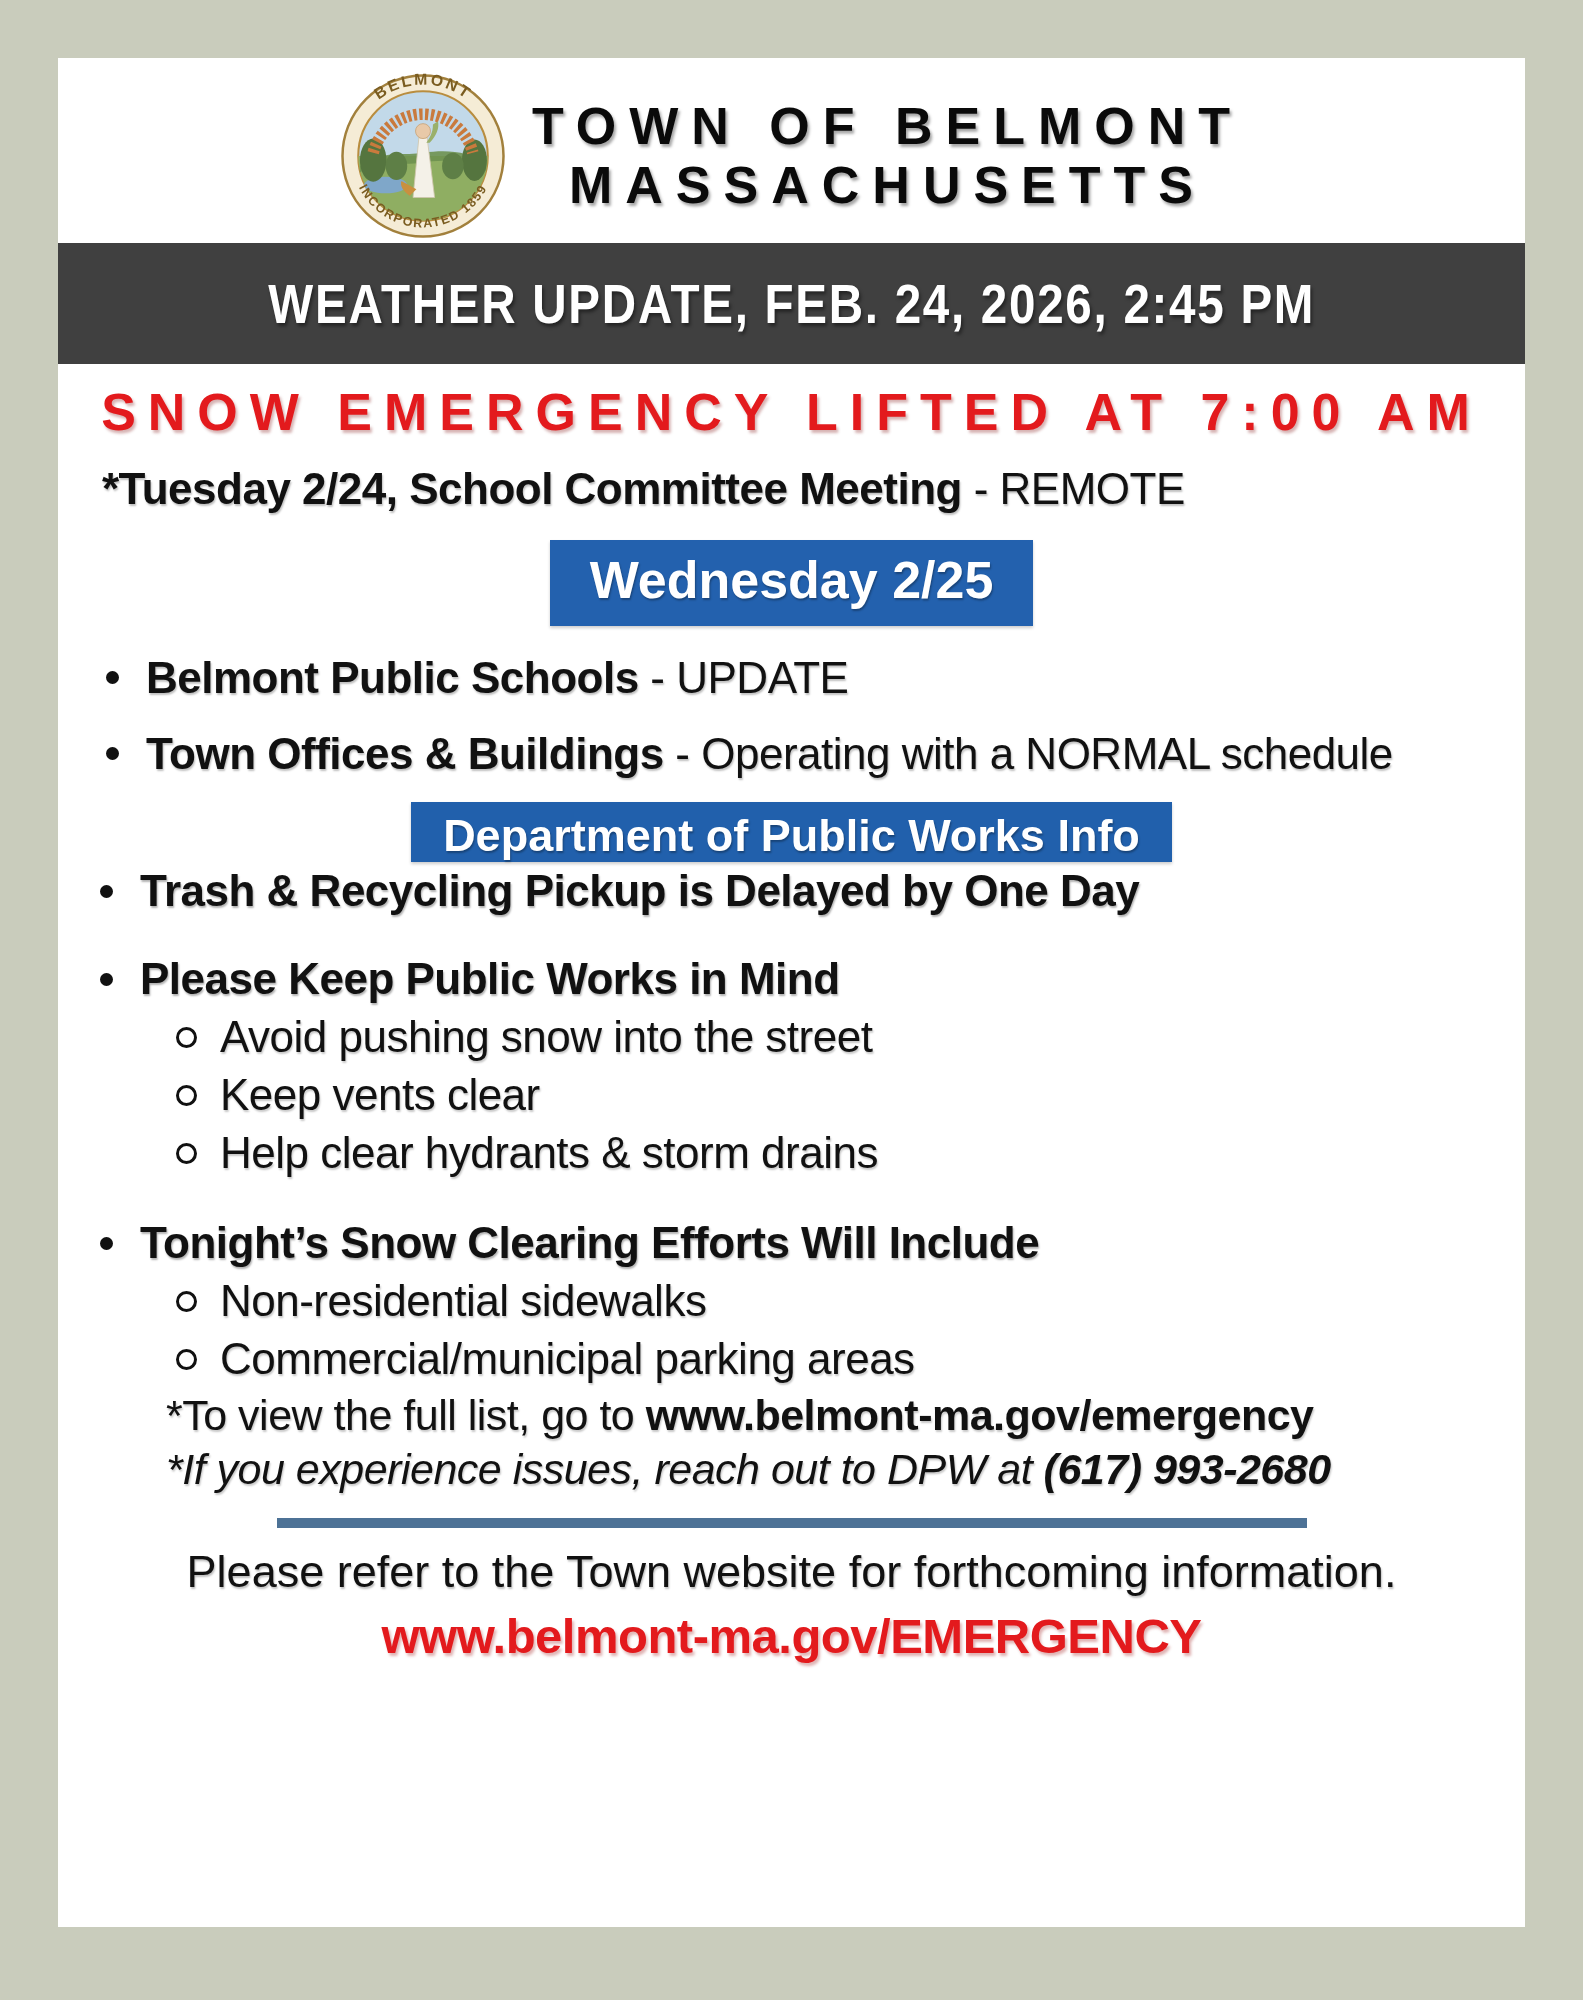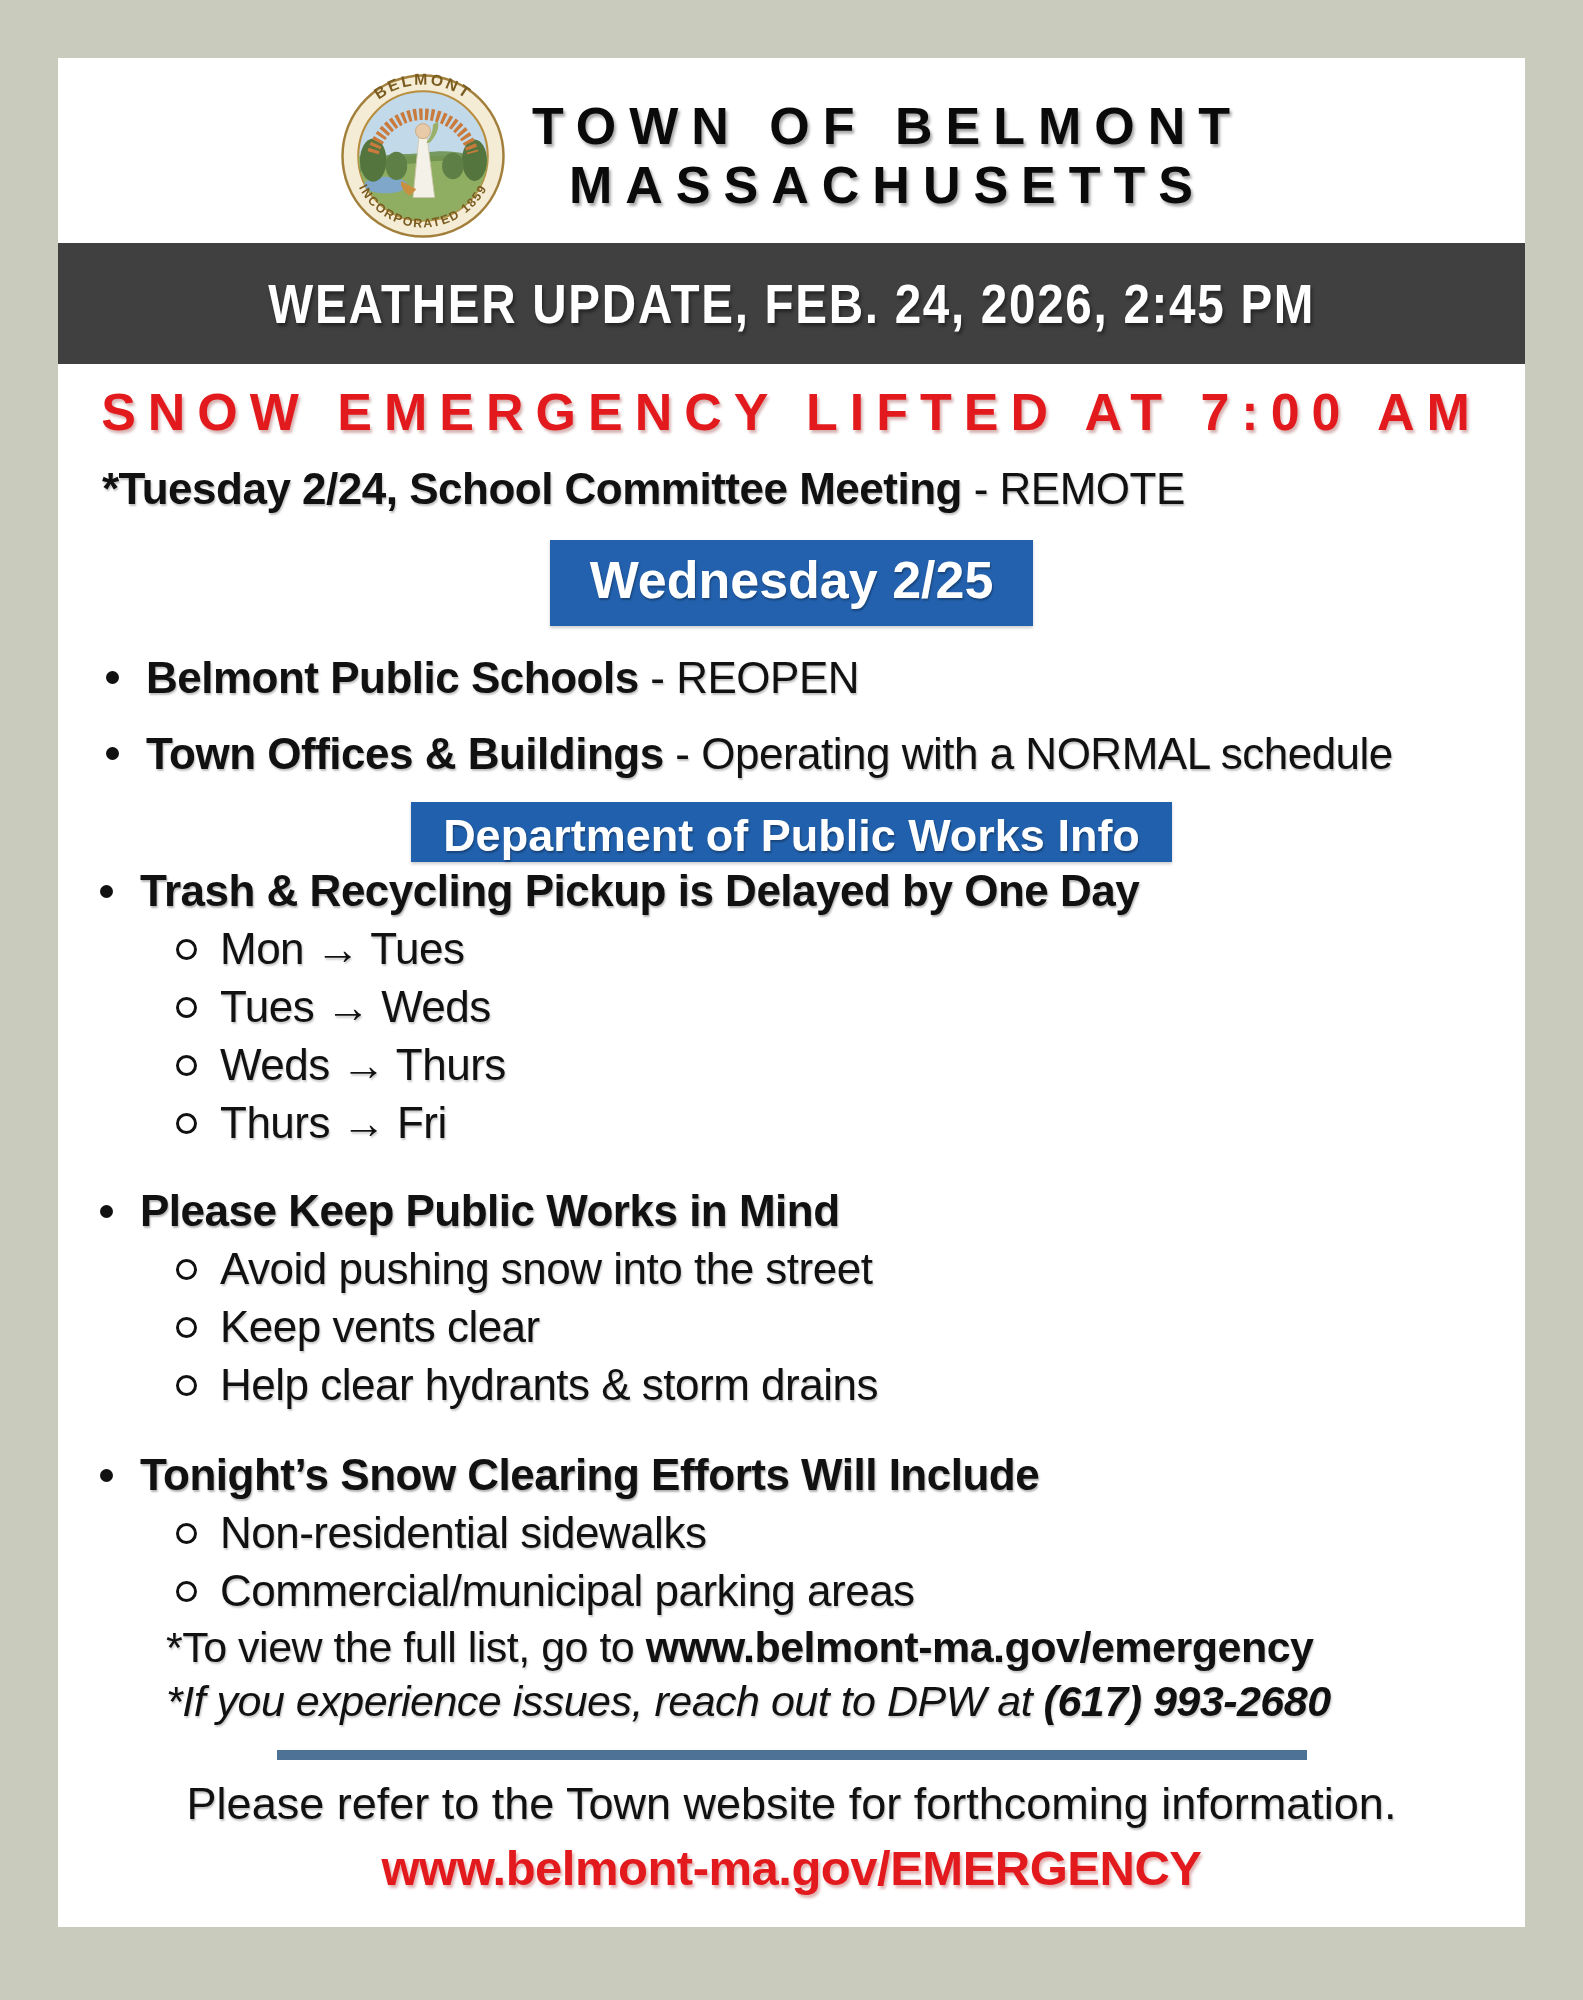--- a/index.html
+++ b/index.html
@@ -150,39 +150,33 @@
     <div class="meeting">
       <span class="b">*Tuesday 2/24, School Committee Meeting</span><span> - REMOTE</span>
     </div>
 
     <div class="day-box">
       <span>Wednesday 2/25</span>
     </div>
 
     <div class="status-list">
       <div class="status-item">
-        <span class="b">Belmont Public Schools</span><span> - REOPEN</span>
+        <span class="b">Belmont Public Schools</span><span> - UPDATE</span>
       </div>
       <div class="status-item">
         <span class="b">Town Offices &amp; Buildings</span><span> - Operating with a NORMAL schedule</span>
       </div>
     </div>
 
     <div class="dpw-box">
       <span>Department of Public Works Info</span>
     </div>
 
     <div class="section">
       <div class="sec-title">Trash &amp; Recycling Pickup is Delayed by One Day</div>
-      <ul class="sub-list">
-        <li>Mon → Tues</li>
-        <li>Tues → Weds</li>
-        <li>Weds → Thurs</li>
-        <li>Thurs → Fri</li>
-      </ul>
     </div>
 
     <div class="section gap1">
       <div class="sec-title">Please Keep Public Works in Mind</div>
       <ul class="sub-list">
         <li>Avoid pushing snow into the street</li>
         <li>Keep vents clear</li>
         <li>Help clear hydrants &amp; storm drains</li>
       </ul>
     </div>

